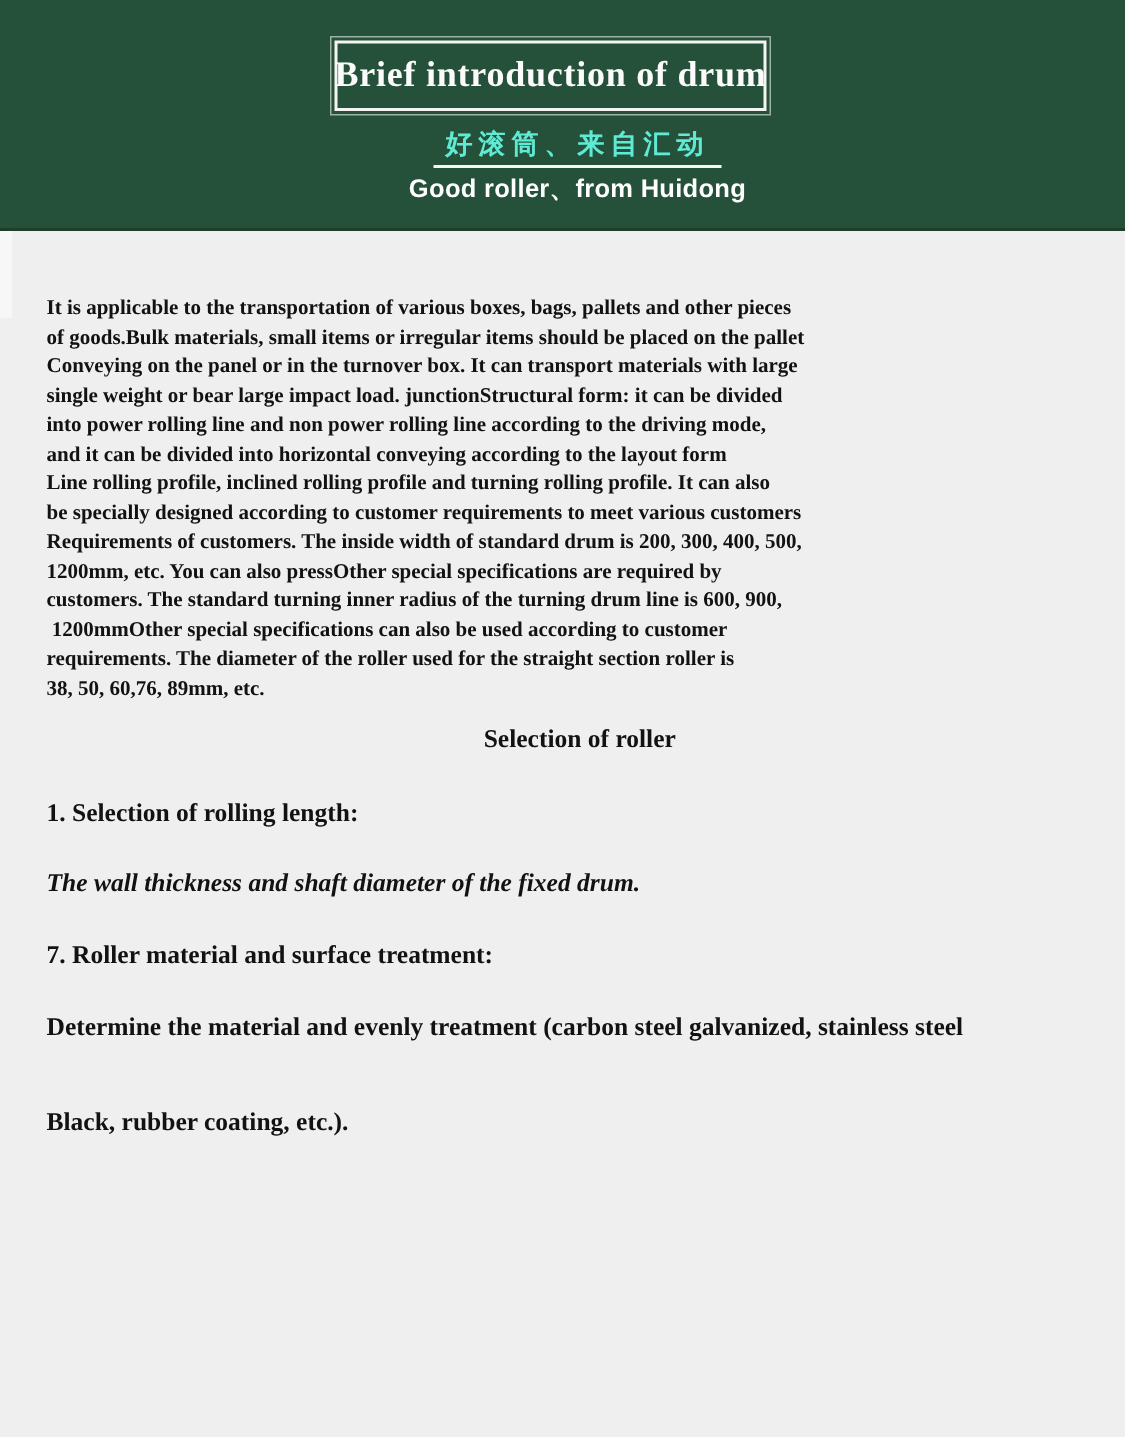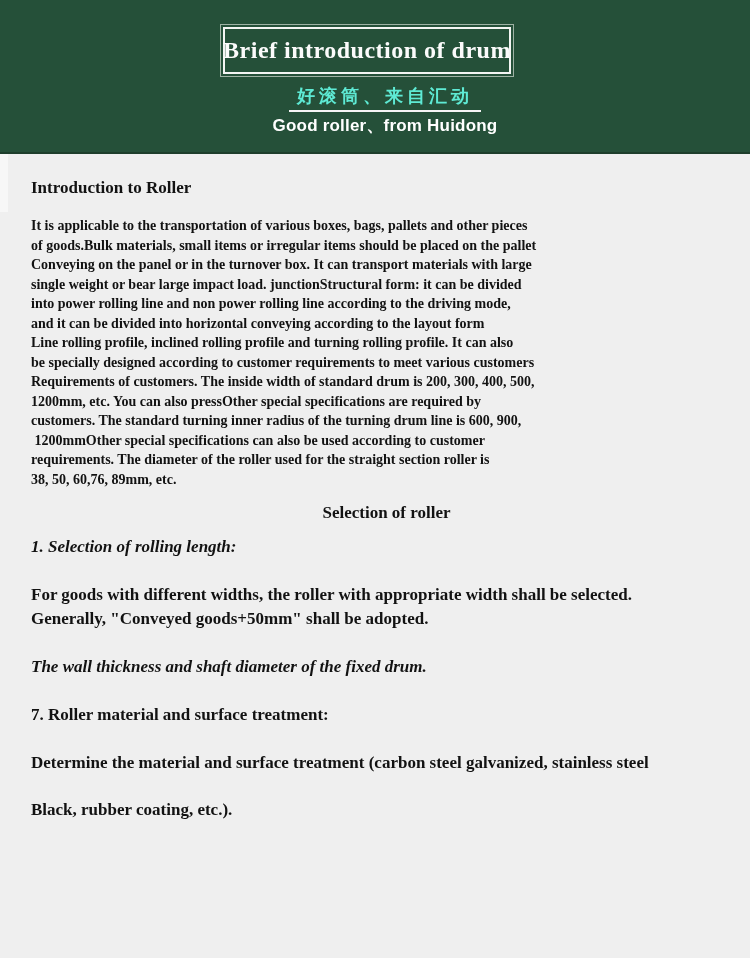--- a/index.html
+++ b/index.html
@@ -71,27 +71,27 @@
   }
   .left-edge-strip {
     position: absolute; left: 0; top: 0;
     width: 8px; height: 58px;
     background: #f7f7f7;
   }
   .content .block { white-space: pre-wrap; }
   .h-block   { font-size: 17px; line-height: 20px; }
   .para1     { font-size: 14px; line-height: 19.5px; margin-top: 18px; }
   .h-select  { font-size: 17px; line-height: 20px; margin-top: 14px; text-align: center; }
-  .item1-title { font-size: 17px; line-height: 20px; margin-top: 14px; font-style: italic; }
+  .item1-title { font-size: 17px; line-height: 20px; margin-top: 29px; }
   .item1-para  { font-size: 17px; line-height: 23.5px; margin-top: 26px; }
   .item2-para  { font-size: 17px; line-height: 24px; margin-top: 22px; }
   .item2-note  { font-size: 17px; line-height: 22px; margin-top: 26px; font-style: italic; }
   .item3-title { font-size: 17px; line-height: 22px; margin-top: 26px; }
   .item3-line1 { font-size: 17px; line-height: 22px; margin-top: 26px; }
-  .item3-line2 { font-size: 17px; line-height: 22px; margin-top: 25px; }
+  .item3-line2 { font-size: 17px; line-height: 22px; margin-top: 41px; }
 </style>
 </head>
 <body>
 
 <div class="page">
 
   <div class="header">
     <div class="title-box">
       <span class="title-text">Brief introduction of drum</span>
     </div>
@@ -99,47 +99,44 @@
       <div>
         <span class="subtitle-cn">好滚筒、来自汇动</span>
       </div>
       <div class="subtitle-en">Good roller、from Huidong</div>
     </div>
   </div>
 
   <div class="content">
     <div class="left-edge-strip"></div>
 
-    <div class="block h-block">Introduction to Roller</div>
 
     <div class="block para1">It is applicable to the transportation of various boxes, bags, pallets and other pieces
 of goods.Bulk materials, small items or irregular items should be placed on the pallet
 Conveying on the panel or in the turnover box. It can transport materials with large
 single weight or bear large impact load. junctionStructural form: it can be divided
 into power rolling line and non power rolling line according to the driving mode,
 and it can be divided into horizontal conveying according to the layout form
 Line rolling profile, inclined rolling profile and turning rolling profile. It can also
 be specially designed according to customer requirements to meet various customers
 Requirements of customers. The inside width of standard drum is 200, 300, 400, 500,
 1200mm, etc. You can also pressOther special specifications are required by
 customers. The standard turning inner radius of the turning drum line is 600, 900,
  1200mmOther special specifications can also be used according to customer
 requirements. The diameter of the roller used for the straight section roller is
 38, 50, 60,76, 89mm, etc.</div>
 
     <div class="block h-select">Selection of roller</div>
 
     <div class="block item1-title">1. Selection of rolling length:</div>
 
-    <div class="block item1-para">For goods with different widths, the roller with appropriate width shall be selected.
-Generally, "Conveyed goods+50mm" shall be adopted.</div>
 
 
     <div class="block item2-note">The wall thickness and shaft diameter of the fixed drum.</div>
 
     <div class="block item3-title">7. Roller material and surface treatment:</div>
 
-    <div class="block item3-line1">Determine the material and surface treatment (carbon steel galvanized, stainless steel</div>
+    <div class="block item3-line1">Determine the material and evenly treatment (carbon steel galvanized, stainless steel</div>
 
     <div class="block item3-line2">Black, rubber coating, etc.).</div>
   </div>
 
 </div>
 
 </body></html>

